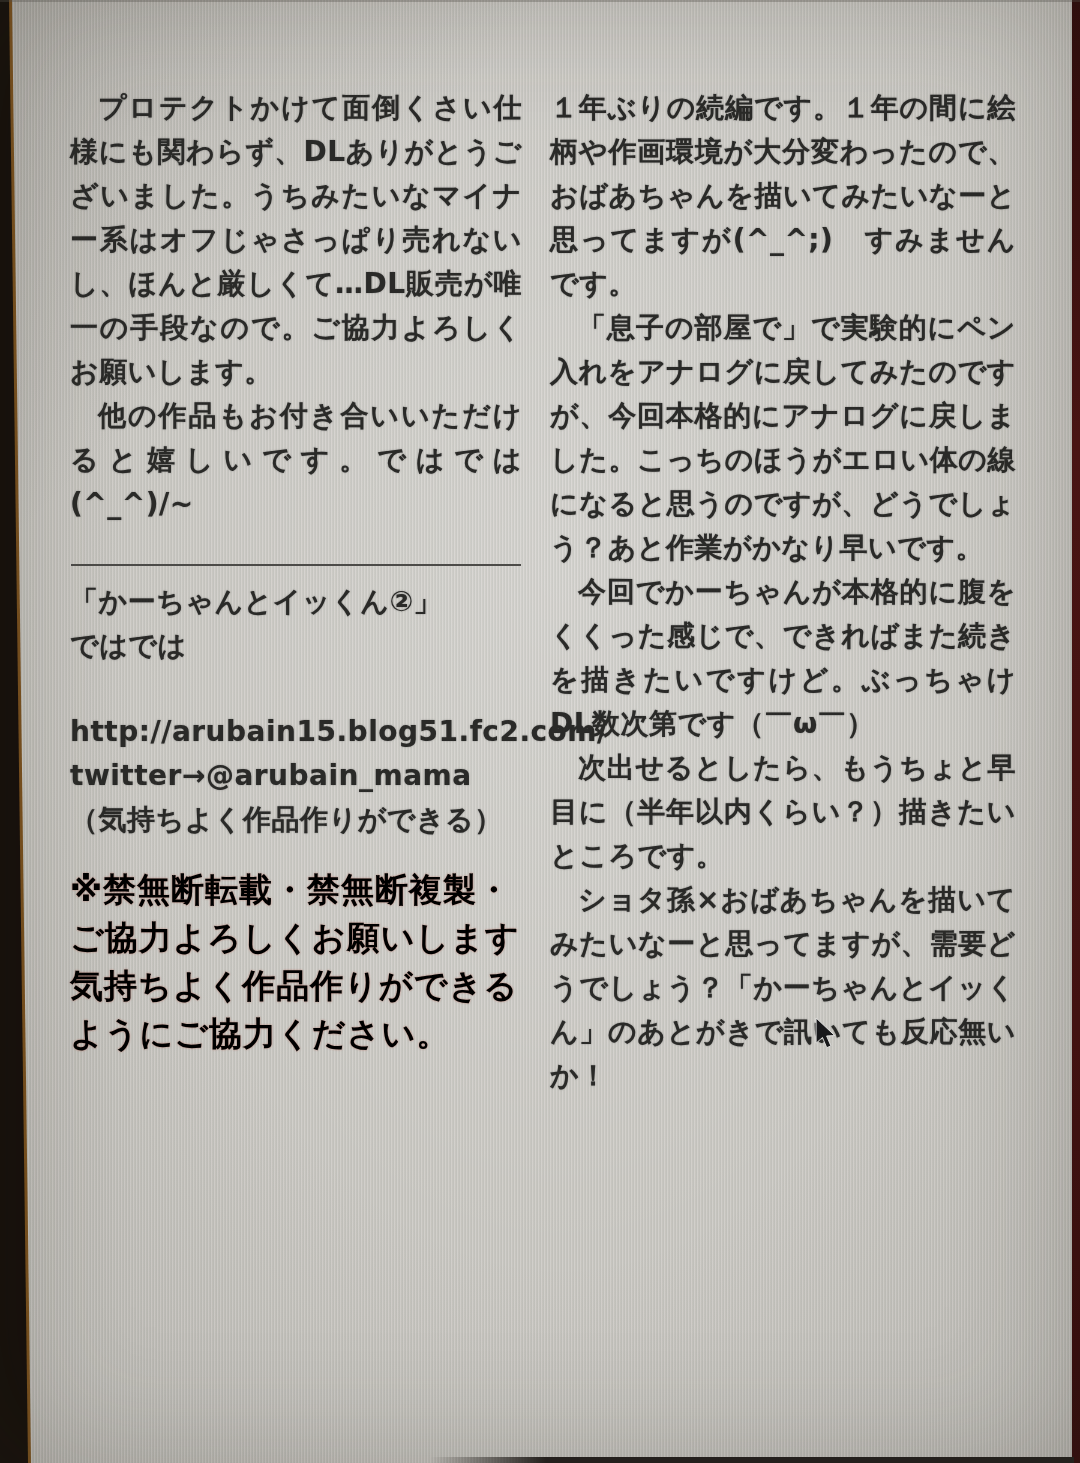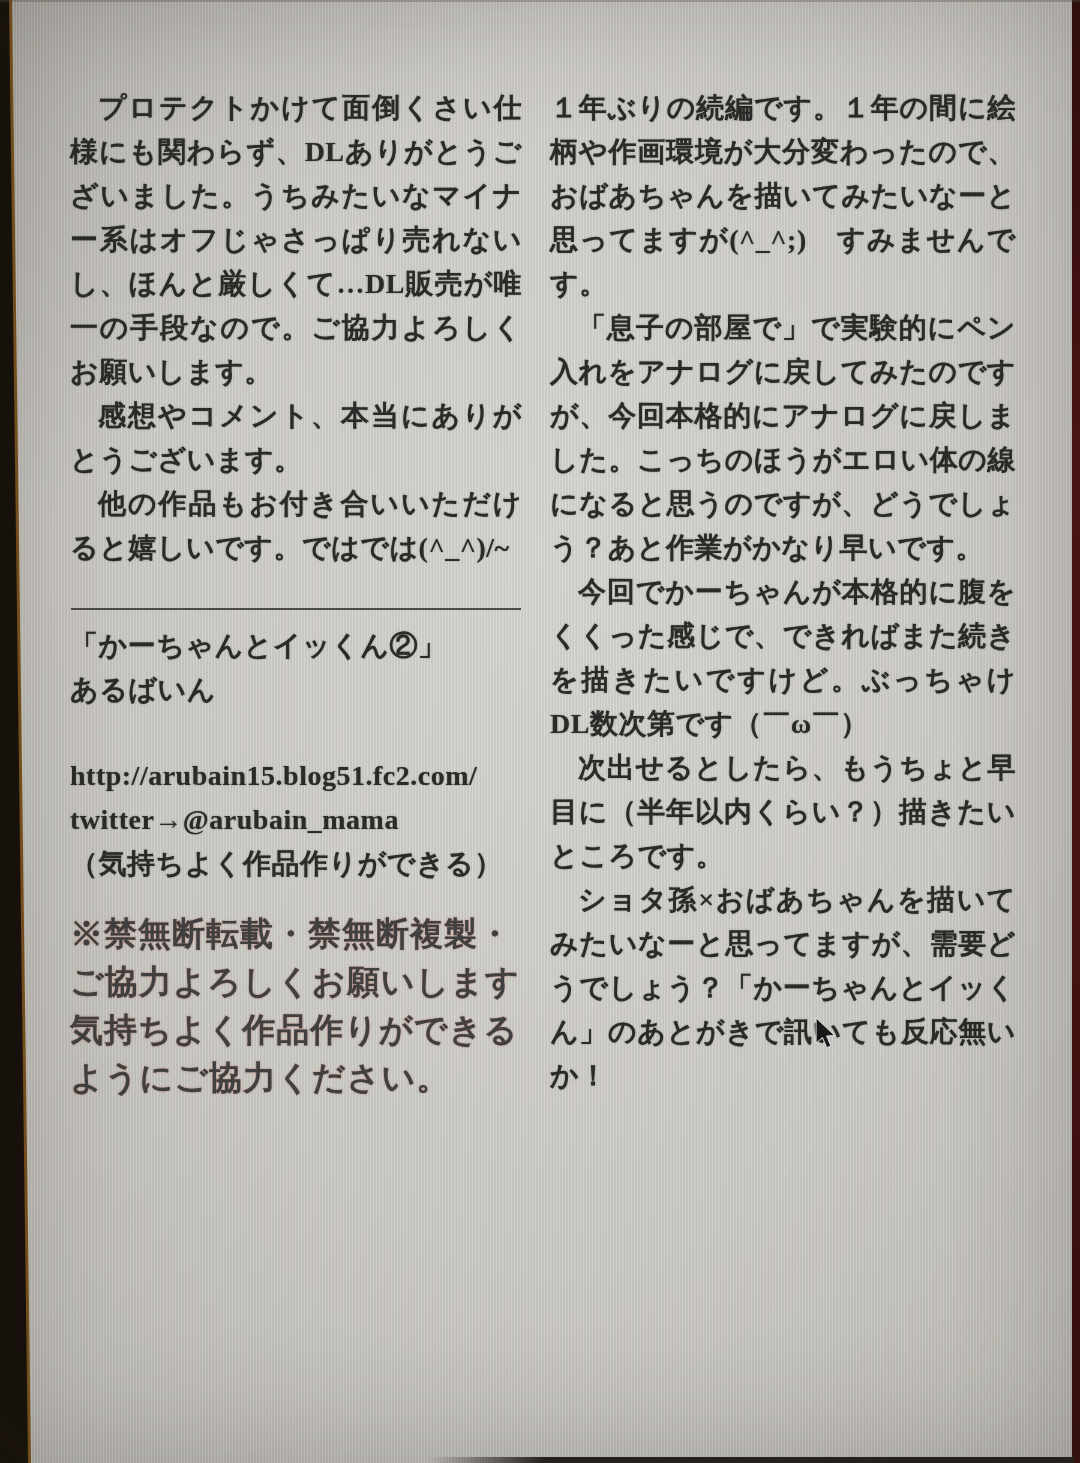--- a/index.html
+++ b/index.html
@@ -72,41 +72,40 @@
   .col {
     position: absolute;
     top: 86px;
     color: #2a2a28;
     font-weight: 700;
     font-size: 28px;
     line-height: 44px;
     letter-spacing: 0.5px;
     text-align: justify;
     text-shadow: 0 0 1.5px rgba(45, 45, 45, 0.55);
-    font-family: Liberation Serif, serif;
   }
   .col-left  { left: 70px;  width: 452px; }
   .col-right { left: 550px; width: 466px; }
   .col p { margin: 0; }
   .indent { text-indent: 1em; }
   .gap-lg { margin-top: 46px; }
   .gap-md { margin-top: 40px; }
   .gap-sm { margin-top: 22px; }
   .divider {
     margin-top: 38px;
     width: 450px;
     height: 0;
     border: none;
     border-top: 2px solid #4c4b48;
   }
   .pub-block { }
   .links-block { margin-top: 42px; }
   .warning {
     margin-top: 24px;
-    color: #404040;
+    color: #000000;
     font-size: 33px;
     line-height: 48px;
     letter-spacing: 1px;
     text-shadow: 0 0 2px rgba(165, 45, 25, 0.5);
   }
   .cursor {
     position: absolute;
     left: 815px;
     top: 1018px;
     width: 22px;
@@ -116,28 +115,27 @@
 </style>
 </head>
 <body>
 
 <div class="photo">
 
   <div class="screen-bg"></div>
 
   <div class="col col-left">
     <p class="indent">プロテクトかけて面倒くさい仕様にも関わらず、DLありがとうございました。うちみたいなマイナー系はオフじゃさっぱり売れないし、ほんと厳しくて…DL販売が唯一の手段なので。ご協力よろしくお願いします。</p>
-    <p class="indent gap-md">感想やコメント、本当にありがとうございます。</p>
     <p class="indent">他の作品もお付き合いいただけると嬉しいです。ではでは(^_^)/~</p>
 
     <hr class="divider">
 
     <div class="pub-block">
       <p>「かーちゃんとイッくん②」</p>
-      <p>あるばいん</p>
+      <p>ではでは</p>
     </div>
 
     <div class="links-block">
       <p>http://arubain15.blog51.fc2.com/</p>
       <p>twitter→@arubain_mama</p>
       <p>（気持ちよく作品作りができる）</p>
     </div>
 
     <div class="warning">
       <p>※禁無断転載・禁無断複製・</p>

